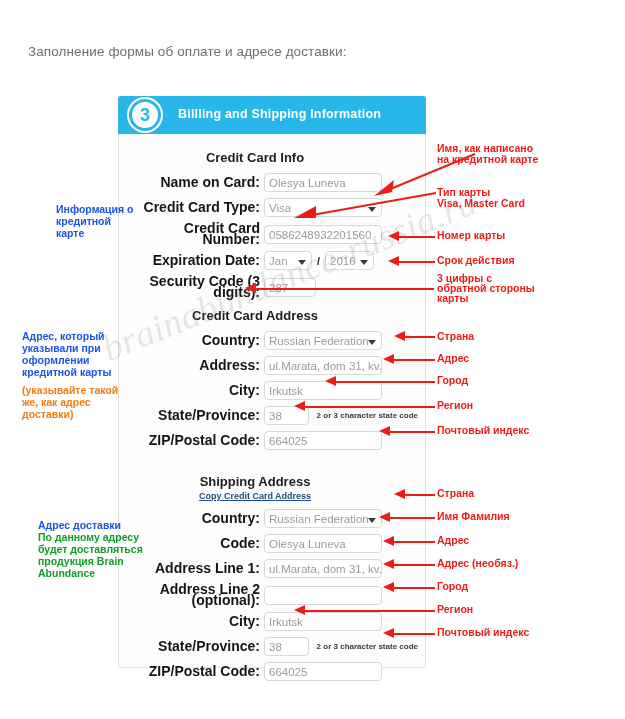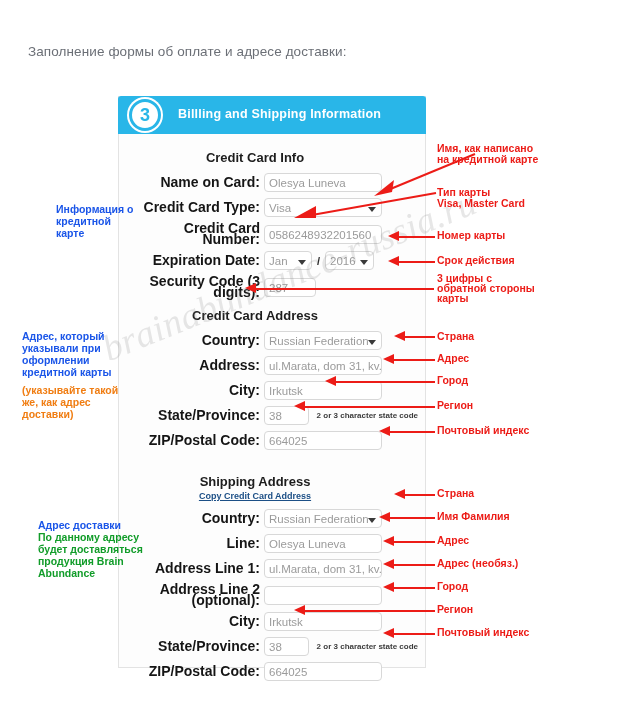--- a/index.html
+++ b/index.html
@@ -306,21 +306,21 @@
 
   <div class="field-row">
     <div class="field-label">Country:</div>
     <div class="select-box sel-country">
       <span>Russian Federation</span>
       <span class="caret"></span>
     </div>
   </div>
 
   <div class="field-row">
-    <div class="field-label">Line:</div>
+    <div class="field-label">Code:</div>
     <div class="field-input w-full">Olesya Luneva</div>
   </div>
 
   <div class="field-row">
     <div class="field-label">Address Line 1:</div>
     <div class="field-input w-full">ul.Marata, dom 31, kv.9</div>
   </div>
 
   <div class="field-row">
     <div class="field-label">Address Line 2 (optional):</div>

